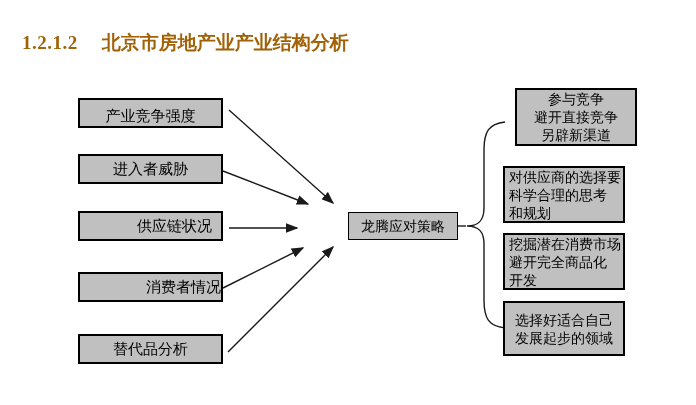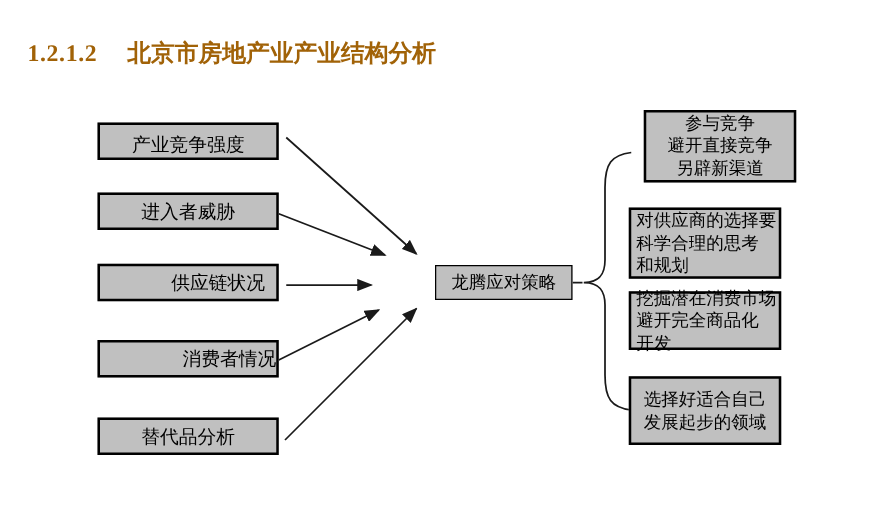--- a/index.html
+++ b/index.html
@@ -55,21 +55,21 @@
   .node.right-col { left: 503px; width: 122px; flex-direction: column; font-size: 14px; line-height: 18px; }
   .node.right-col.align-left { align-items: flex-start; padding-left: 4px; text-align: center; }
   .node.right-col .line { display: block; white-space: nowrap; }
   #lbox-0 { top: 98px; align-items: flex-end;  }
   #lbox-1 { top: 154px; }
   #lbox-2 { top: 211px; padding-left: 48px; }
   #lbox-3 { top: 272px; justify-content: flex-end; }
   #lbox-4 { top: 334px; }
   #rbox-0 { top: 88px;  height: 58px; margin-left: 12px; }
   #rbox-1 { top: 166px; height: 57px; }
-  #rbox-2 { top: 233px; height: 47px; }
+  #rbox-2 { top: 233px; height: 57px; }
   #rbox-3 { top: 301px; height: 55px; }
 </style>
 </head>
 <body>
 
 <div class="page">
 
   <div class="doc-title">
     <span class="num">1.2.1.2</span><span>北京市房地产业产业结构分析</span>
   </div>

